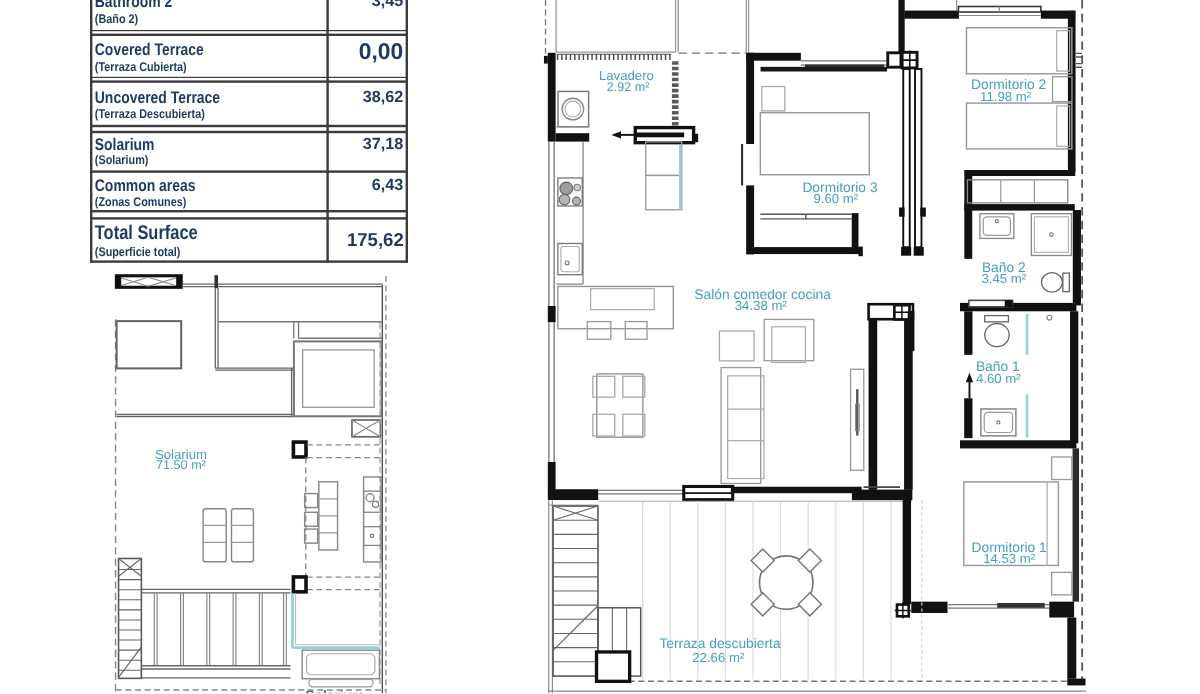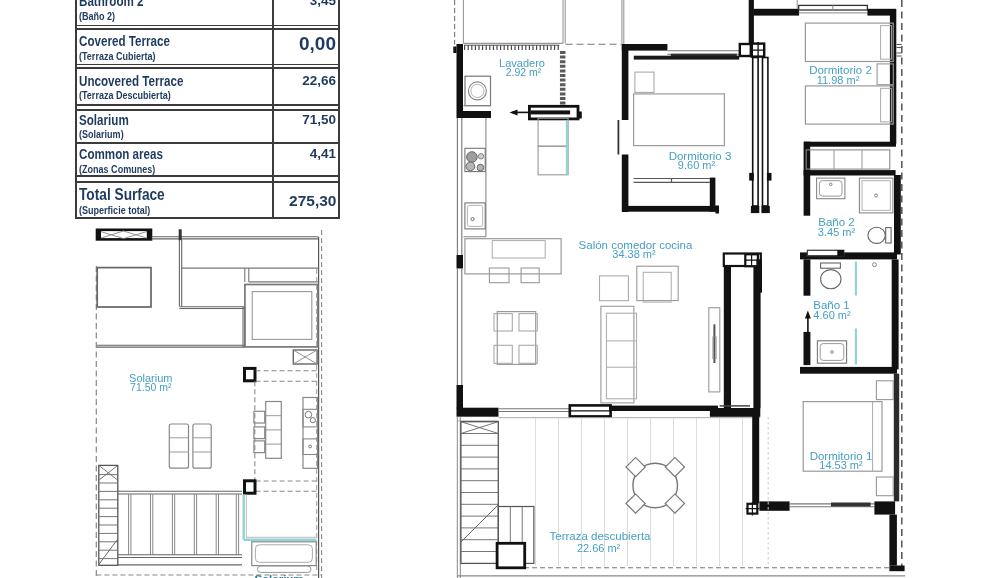--- a/index.html
+++ b/index.html
@@ -35,33 +35,33 @@
 <div class="tt" style="left:79px;top:-7px;font-size:14px">Bathroom 2</div>
 <div class="ts" style="left:79px;top:9.5px;font-size:10.5px">(Baño 2)</div>
 <div class="num" style="left:240px;top:-7px;width:96px;font-size:13.5px">3,45</div>
 
 <div class="tt" style="left:79px;top:33px;font-size:14px">Covered Terrace</div>
 <div class="ts" style="left:79px;top:49.8px;font-size:10.5px">(Terraza Cubierta)</div>
 <div class="num" style="left:240px;top:33.2px;width:96px;font-size:19px">0,00</div>
 
 <div class="tt" style="left:79px;top:72.5px;font-size:14px">Uncovered Terrace</div>
 <div class="ts" style="left:79px;top:89.3px;font-size:10.5px">(Terraza Descubierta)</div>
-<div class="num" style="left:240px;top:72.8px;width:96px;font-size:13.5px">22,66</div>
+<div class="num" style="left:240px;top:72.8px;width:96px;font-size:13.5px">38,62</div>
 
 <div class="tt" style="left:79px;top:111.5px;font-size:14px">Solarium</div>
 <div class="ts" style="left:79px;top:128.3px;font-size:10.5px">(Solarium)</div>
-<div class="num" style="left:240px;top:111.6px;width:96px;font-size:13.5px">71,50</div>
+<div class="num" style="left:240px;top:111.6px;width:96px;font-size:13.5px">37,18</div>
 
 <div class="tt" style="left:79px;top:146px;font-size:14px">Common areas</div>
 <div class="ts" style="left:79px;top:162.5px;font-size:10.5px">(Zonas Comunes)</div>
-<div class="num" style="left:240px;top:146px;width:96px;font-size:13.5px">4,41</div>
+<div class="num" style="left:240px;top:146px;width:96px;font-size:13.5px">6,43</div>
 
 <div class="tt" style="left:79px;top:184.5px;font-size:16.5px">Total Surface</div>
 <div class="ts" style="left:79px;top:203.5px;font-size:10.5px">(Superficie total)</div>
-<div class="num" style="left:240px;top:192px;width:96.5px;font-size:15.5px">275,30</div>
+<div class="num" style="left:240px;top:192px;width:96.5px;font-size:15.5px">175,62</div>
 </div>
 <svg width="1000" height="578" viewBox="0 0 1000 578">
 <g id="leftplan" fill="none" stroke-linecap="butt">
 
 <g></g>
 
 <g>
 <rect x="97" y="229.8" width="54" height="9.6" fill="#fff" stroke="#111" stroke-width="2.6"></rect>
 <path d="M99 231 L123.5 238.6 M123.5 231 L99 238.6 M123.5 231 L148.5 238.6 M148.5 231 L123.5 238.6" stroke="#888" stroke-width="0.9"></path>
 <rect x="96.4" y="229.2" width="4.6" height="10.8" fill="#111"></rect>

